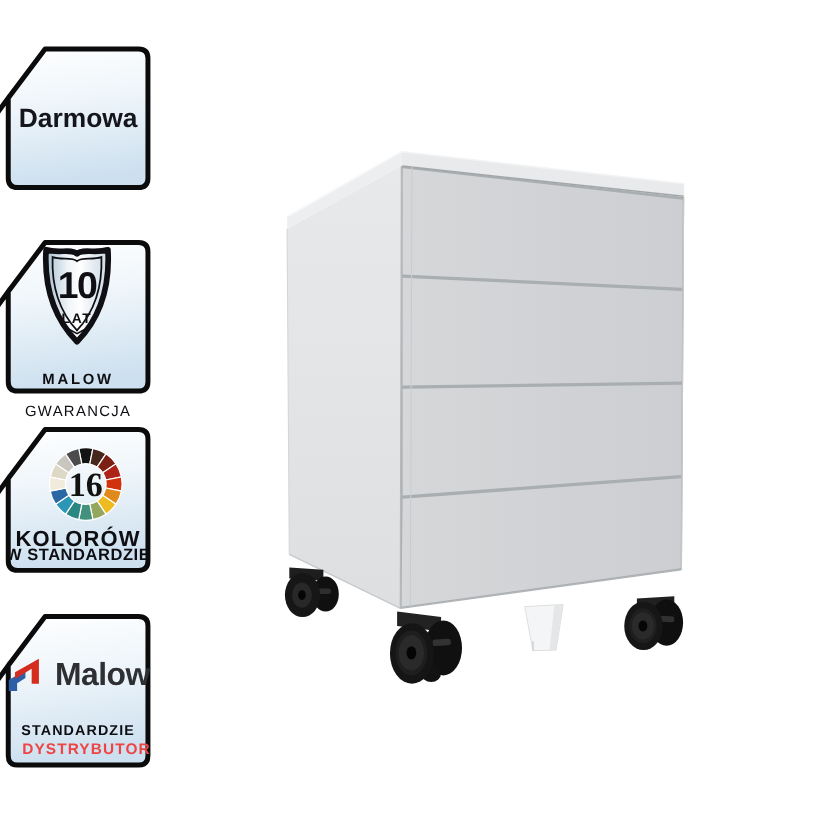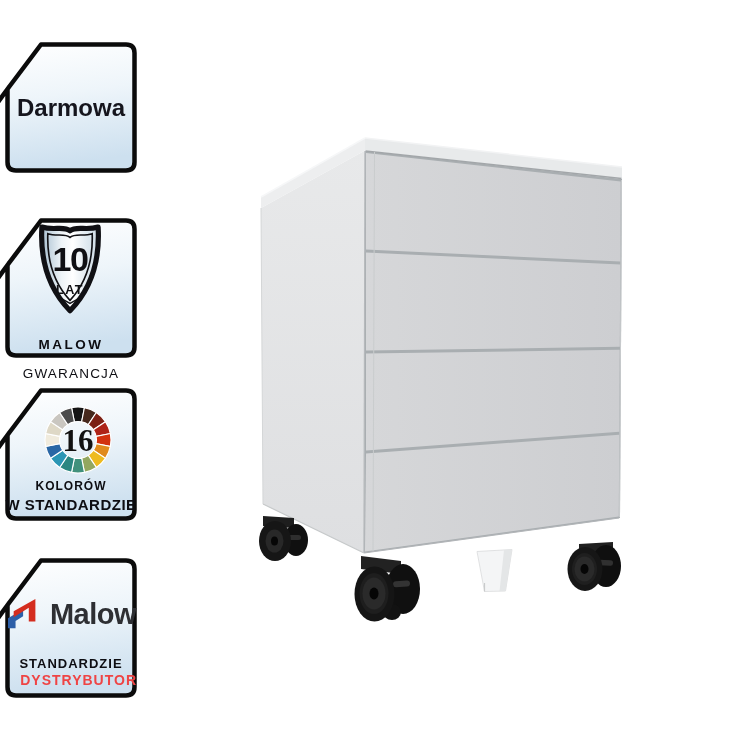--- a/index.html
+++ b/index.html
@@ -11,21 +11,21 @@
   .badge{position:absolute;left:5px;width:132px;}
   .badge svg.badge-bg{position:absolute;left:0;top:0;overflow:visible;}
   .badge .content{position:absolute;left:0;top:0;width:100%;height:100%;}
   .bline{position:absolute;left:0;width:100%;text-align:center;color:#15151d;line-height:1.05;}
   .b1-line1{top:53px;font-size:24px;font-weight:700;}
   .b1-line2{top:81px;font-size:26px;font-weight:400;}
   .b2-shield{position:absolute;left:28px;top:5px;}
   .b2-line1{top:104px;font-size:13.5px;font-weight:400;letter-spacing:1.2px;color:#0d0d12;margin-top:45px;}
   .b2-line2{top:120px;font-size:13.5px;font-weight:700;letter-spacing:2.5px;color:#0d0d12;}
   .b3-wheel{position:absolute;left:38px;top:17px;}
-  .b3-line1{top:92px;font-size:12px;font-weight:700;letter-spacing:1px;color:#0d0d12;}
+  .b3-line1{top:92px;font-size:20px;font-weight:700;letter-spacing:1px;color:#0d0d12;}
   .b3-line2{top:109px;font-size:15px;font-weight:700;letter-spacing:0.5px;color:#0d0d12;}
   .b4-brandrow{position:absolute;left:0;top:34px;width:100%;height:44px;
     display:flex;align-items:center;justify-content:center;}
   .b4-brand{font-size:29px;font-weight:800;color:#2e2f33;letter-spacing:-0.5px;margin-left:6px;}
   .b4-line1{top:99px;font-size:13px;font-weight:700;letter-spacing:1px;color:#0d0d12;}
   .b4-line2{top:115px;font-size:14px;font-weight:700;letter-spacing:1px;color:#ef4444;text-align:right;}
   .serif16{font-family:"Liberation Serif", serif;font-weight:700;}
   
   .cabinet-svg{position:absolute;left:0;top:0;}
 </style>

